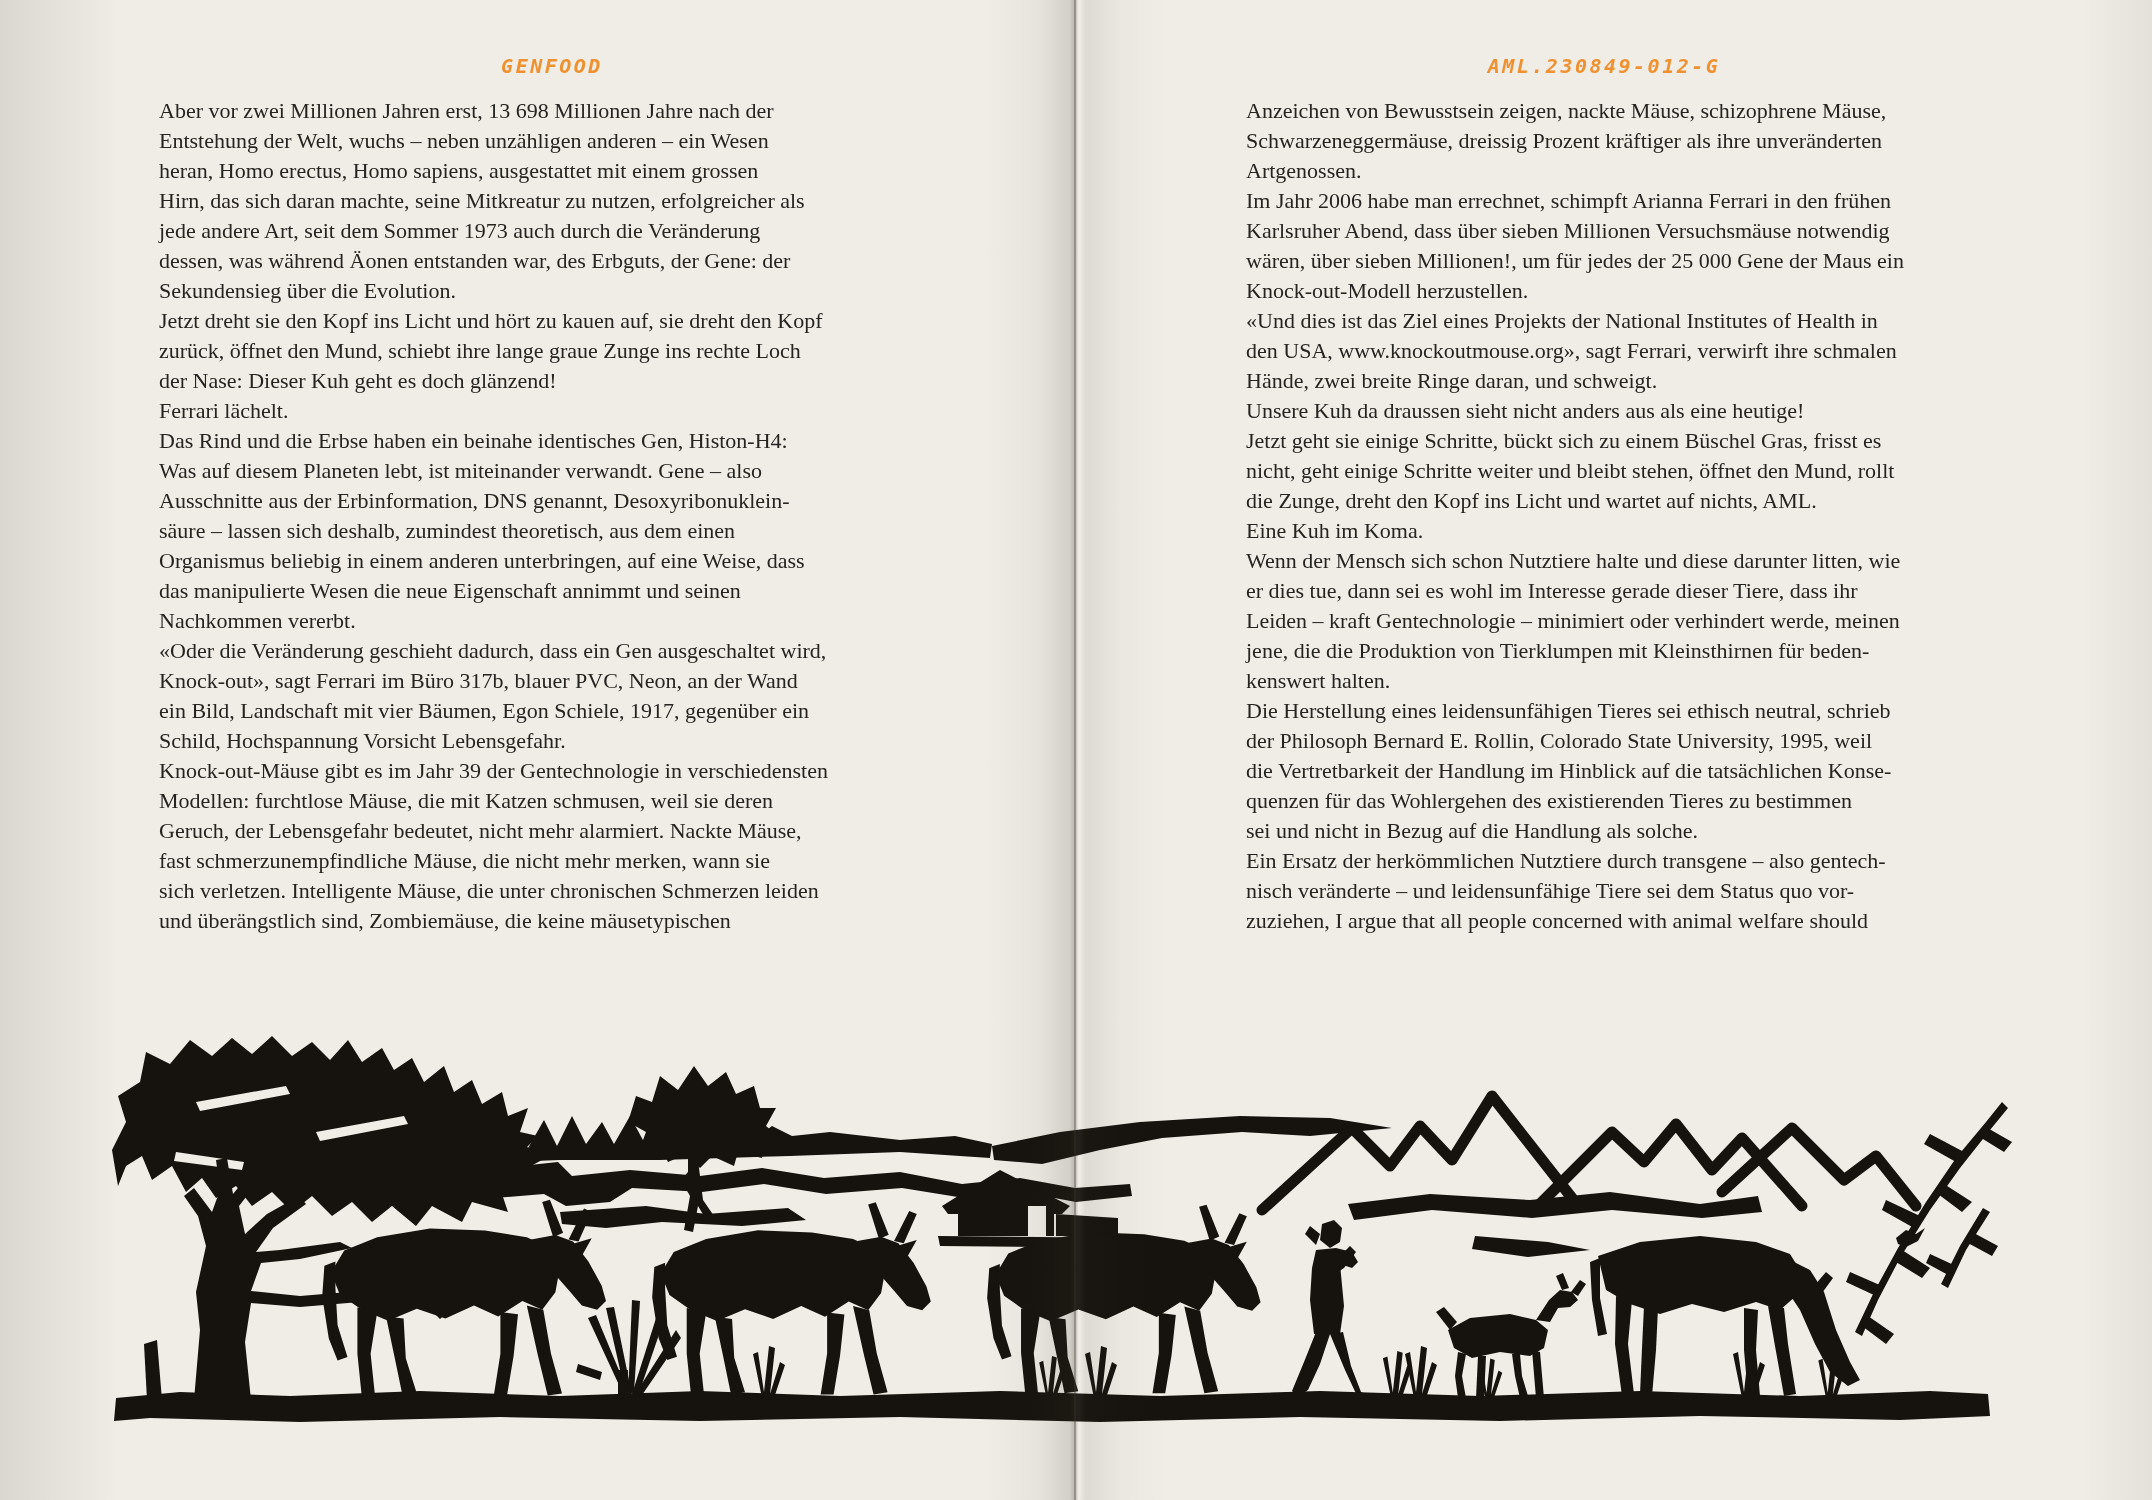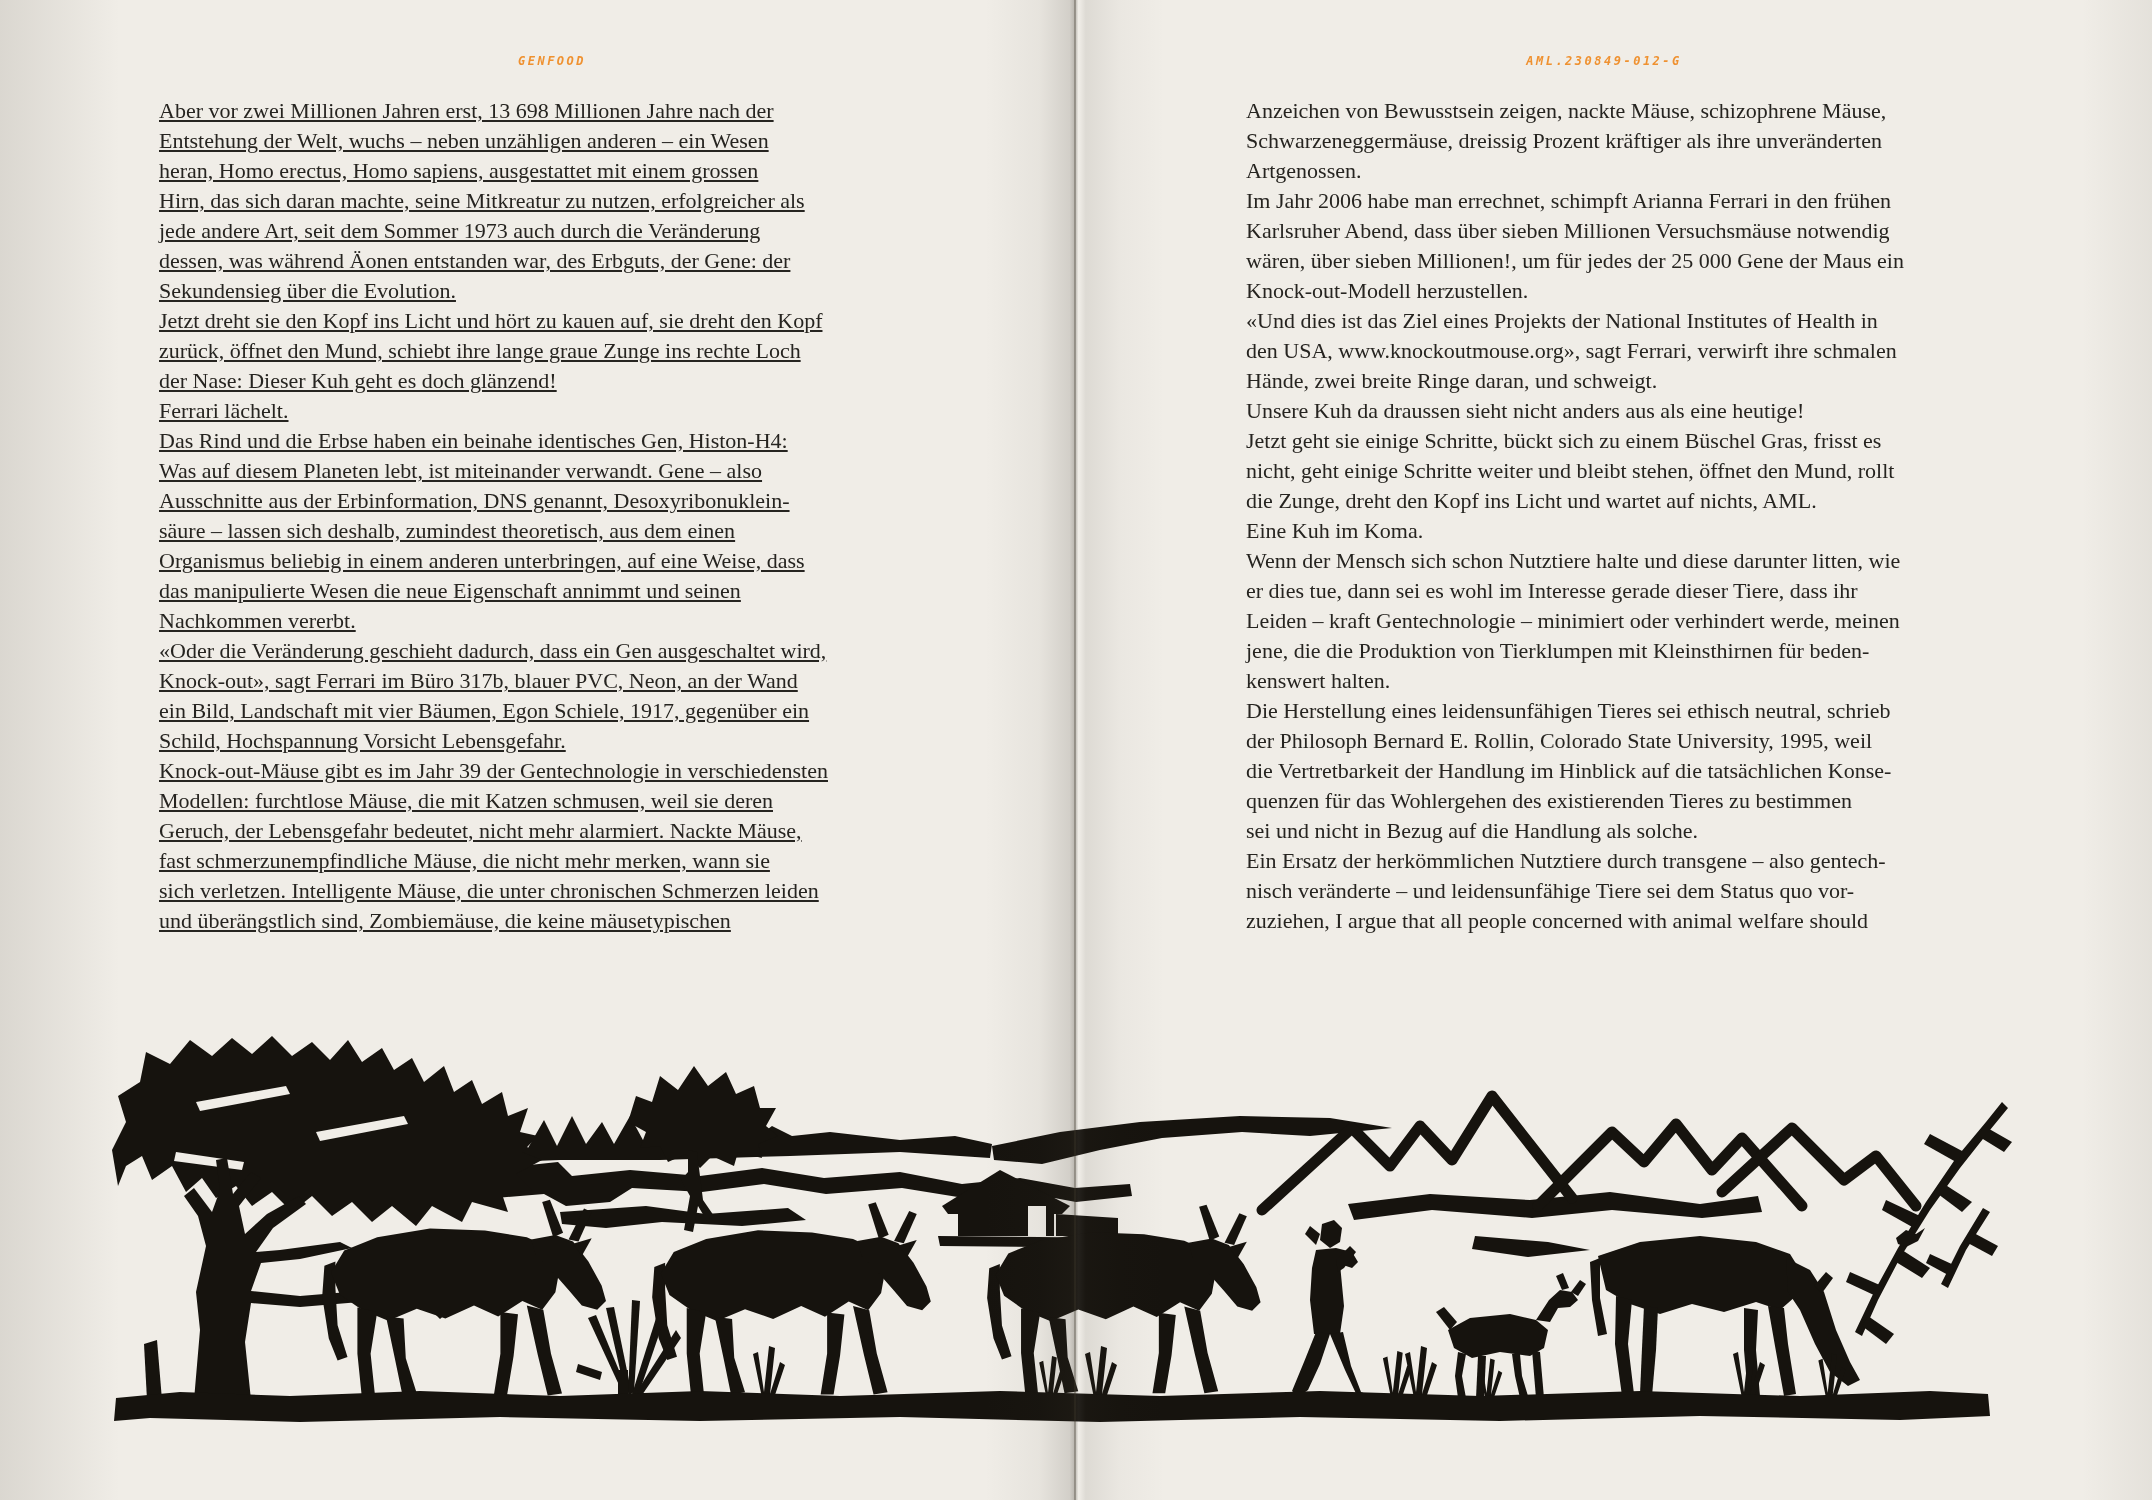--- a/index.html
+++ b/index.html
@@ -22,32 +22,32 @@
       rgba(255,255,255,.06) 52%,
       rgba(56,51,42,.10) 56%,
       rgba(56,51,42,.03) 75%,
       rgba(56,51,42,0) 100%);}
   .gutter-line{position:absolute;left:1074px;top:0;width:2px;height:100%;z-index:6;pointer-events:none;
     background:rgba(64,58,47,.32);}
   .runhead{
     position:absolute;top:54px;height:20px;
     font-family:"DejaVu Sans Mono", monospace;
     font-weight:bold;font-style:italic;
-    font-size:12px;letter-spacing:2.5px;
+    font-size:20px;letter-spacing:2.5px;
     text-align:center;
   }
   #head-left{left:0;width:1104px;}
   #head-right{left:1052px;width:1104px;}
   .bodytext{
     position:absolute;top:96px;
     font-size:22px;line-height:30px;
     color:#262420;
     white-space:pre-line;
   }
-  #body-left{left:159px;width:830px;text-decoration:underline;}
+  #body-left{left:159px;width:830px;}
   #body-right{left:1246px;width:830px;}
   #scene{position:absolute;left:0;top:1000px;width:2152px;height:470px;z-index:2;}
   .silh{fill:#16130e;}
   .paper{fill:#f0ede7;}
   .ridge{fill:none;stroke:#16130e;stroke-width:11;stroke-linejoin:round;stroke-linecap:round;}
 </style>
 </head>
 <body>
 
 <div class="spread">

